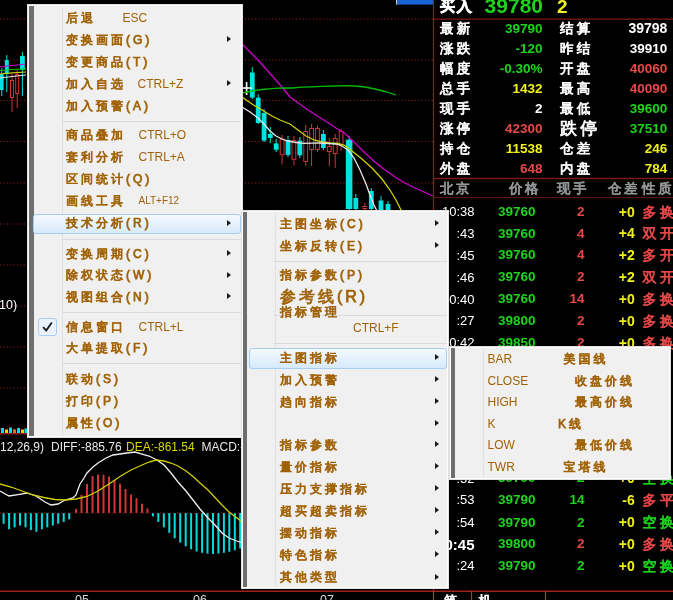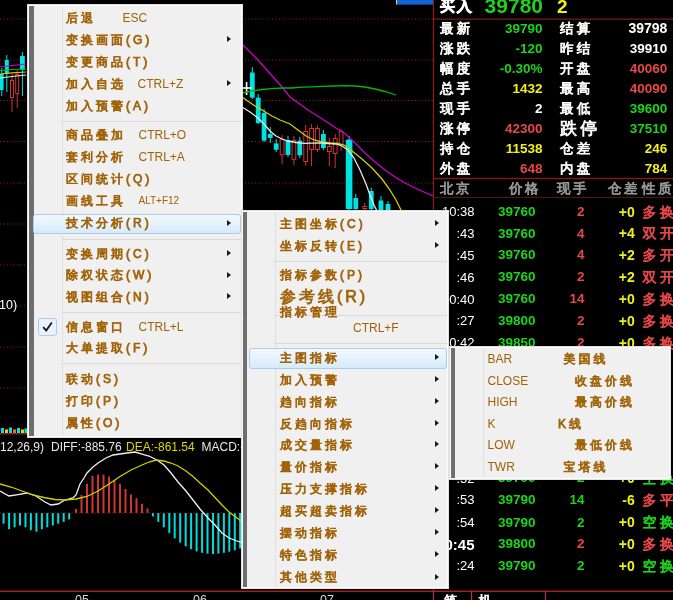--- a/index.html
+++ b/index.html
@@ -330,23 +330,22 @@
 <div class="mi cjk" style="left:38.30000000000001px;top:90px;height:22px;line-height:22px;font-size:12px">指标管理</div>
 <div class="mi" style="left:111.30000000000001px;top:106.2px;height:22px;line-height:22px;font-size:12px">CTRL+F</div>
 <div class="sep" style="left:32.80000000000001px;top:132.2px;width:172.3px"></div>
 <div class="hl" style="left:7.0px;top:137.8px;width:196.10000000000002px;height:18.5px"></div>
 <div class="mi cjk" style="left:38.30000000000001px;top:136.6px;height:22px;line-height:22px;font-size:12px">主图指标</div>
 <div class="arr" style="left:193.10000000000002px;top:143.8px"></div>
 <div class="mi cjk" style="left:38.30000000000001px;top:158.4px;height:22px;line-height:22px;font-size:12px">加入预警</div>
 <div class="arr" style="left:193.10000000000002px;top:165.6px"></div>
 <div class="mi cjk" style="left:38.30000000000001px;top:180.2px;height:22px;line-height:22px;font-size:12px">趋向指标</div>
 <div class="arr" style="left:193.10000000000002px;top:187.4px"></div>
-<div class="mi cjk" style="left:38.30000000000001px;top:202.0px;height:22px;line-height:22px;font-size:12px">反趋向指标</div>
 <div class="arr" style="left:193.10000000000002px;top:209.2px"></div>
-<div class="mi cjk" style="left:38.30000000000001px;top:223.6px;height:22px;line-height:22px;font-size:12px">成交量指标</div>
+<div class="mi cjk" style="left:38.30000000000001px;top:223.6px;height:22px;line-height:22px;font-size:12px">指标参数</div>
 <div class="arr" style="left:193.10000000000002px;top:230.8px"></div>
 <div class="mi cjk" style="left:38.30000000000001px;top:245.2px;height:22px;line-height:22px;font-size:12px">量价指标</div>
 <div class="arr" style="left:193.10000000000002px;top:252.4px"></div>
 <div class="mi cjk" style="left:38.30000000000001px;top:267.2px;height:22px;line-height:22px;font-size:12px">压力支撑指标</div>
 <div class="arr" style="left:193.10000000000002px;top:274.4px"></div>
 <div class="mi cjk" style="left:38.30000000000001px;top:289.3px;height:22px;line-height:22px;font-size:12px">超买超卖指标</div>
 <div class="arr" style="left:193.10000000000002px;top:296.5px"></div>
 <div class="mi cjk" style="left:38.30000000000001px;top:311.4px;height:22px;line-height:22px;font-size:12px">摆动指标</div>
 <div class="arr" style="left:193.10000000000002px;top:318.6px"></div>
 <div class="mi cjk" style="left:38.30000000000001px;top:333.6px;height:22px;line-height:22px;font-size:12px">特色指标</div>

